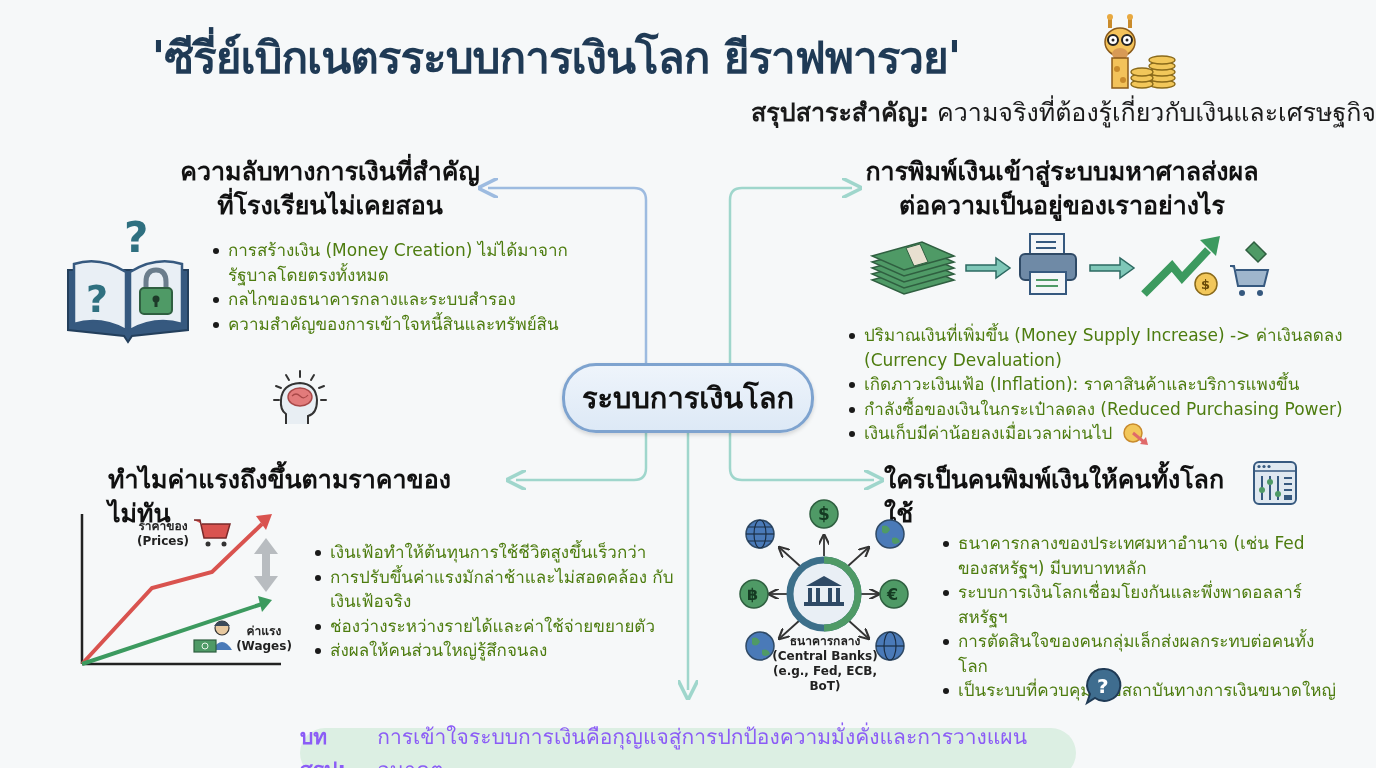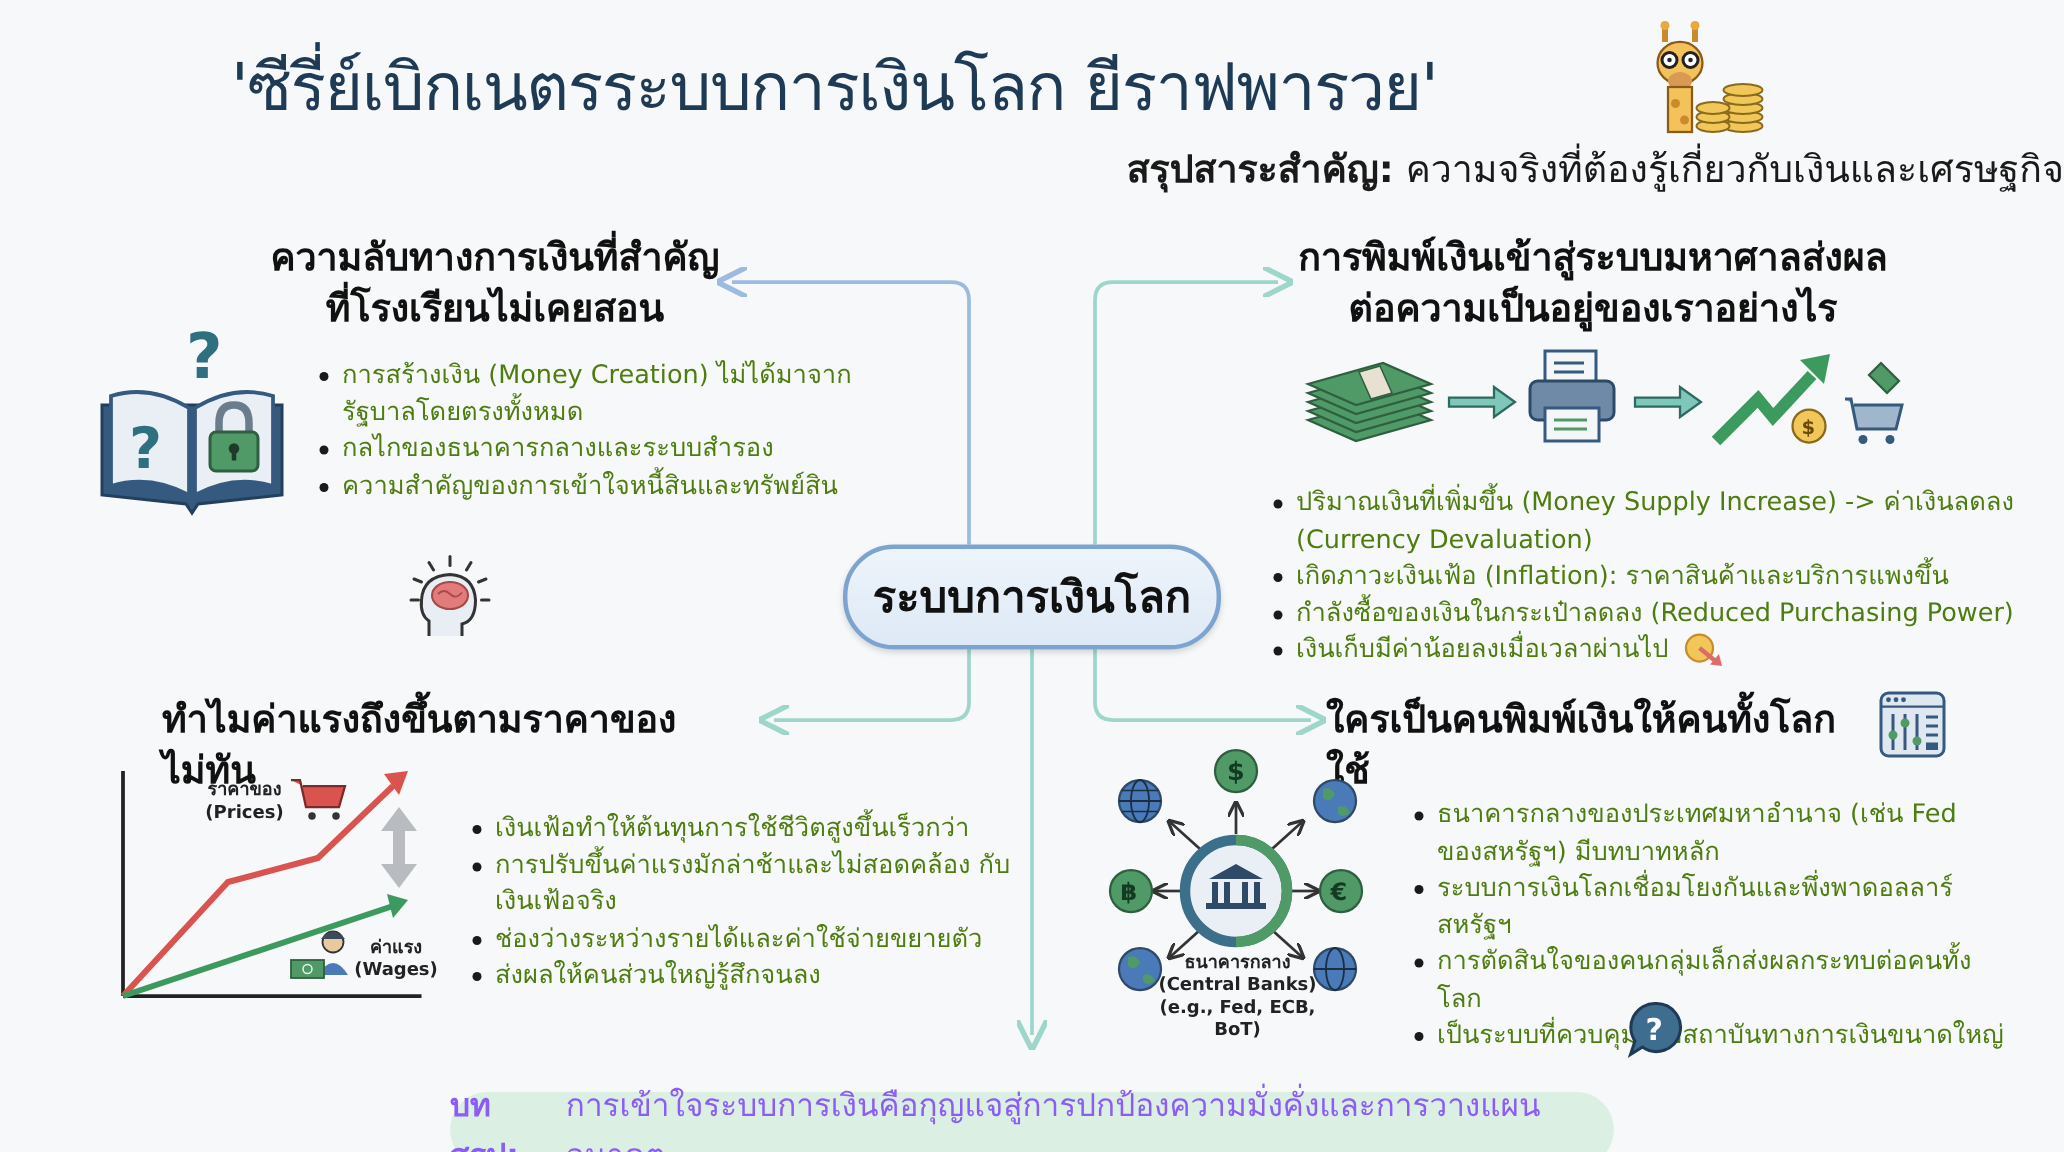--- a/index.html
+++ b/index.html
@@ -5,21 +5,21 @@
   html, body { margin:0; padding:0; }
   body {
     width:1376px; height:768px; overflow:hidden; position:relative;
     background:#f6f8f9;
     font-family:"DejaVu Sans","Liberation Sans",sans-serif;
     color:#1a1a1a;
   }
   .abs { position:absolute; }
   .title {
     left:0; width:1112px; top:22px; text-align:center;
-    font-size:44px; font-weight:normal; color:#1f3a55; letter-spacing:-1px;
+    font-size:44px; font-weight:bold; color:#1f3a55; letter-spacing:-1px;
   }
   .subtitle {
     left:0; width:1376px; top:92px; text-align:right;
     font-size:25px; color:#1a1a1a;
   }
   .subtitle b { font-weight:bold; }
   .sec-title { font-size:25px; font-weight:bold; color:#111; text-align:center; line-height:34px; }
   ul.bul { list-style:none; margin:0; padding:0; font-size:17px; line-height:24.5px; color:#4d7c0f; }
   ul.bul li { position:relative; padding-left:18px; }
   ul.bul li::before { content:""; position:absolute; left:3px; top:10px; width:6px; height:6px; border-radius:50%; background:#1a1a1a; }

